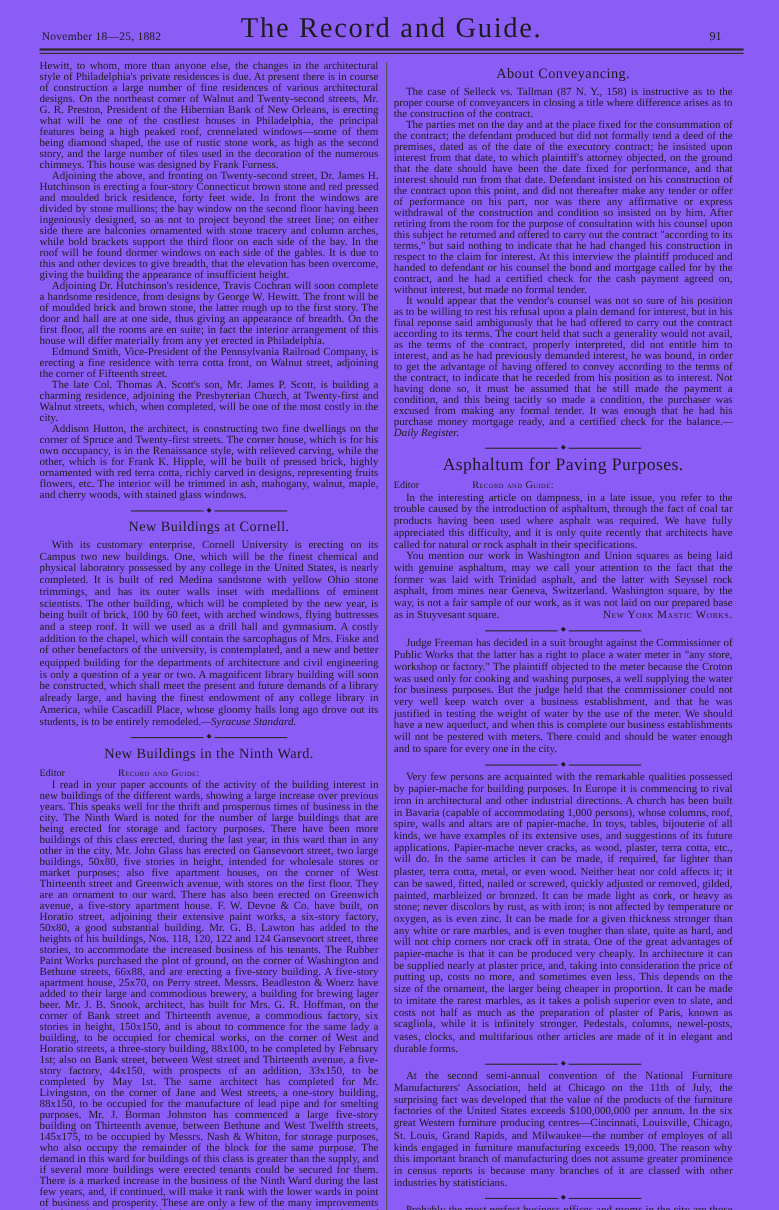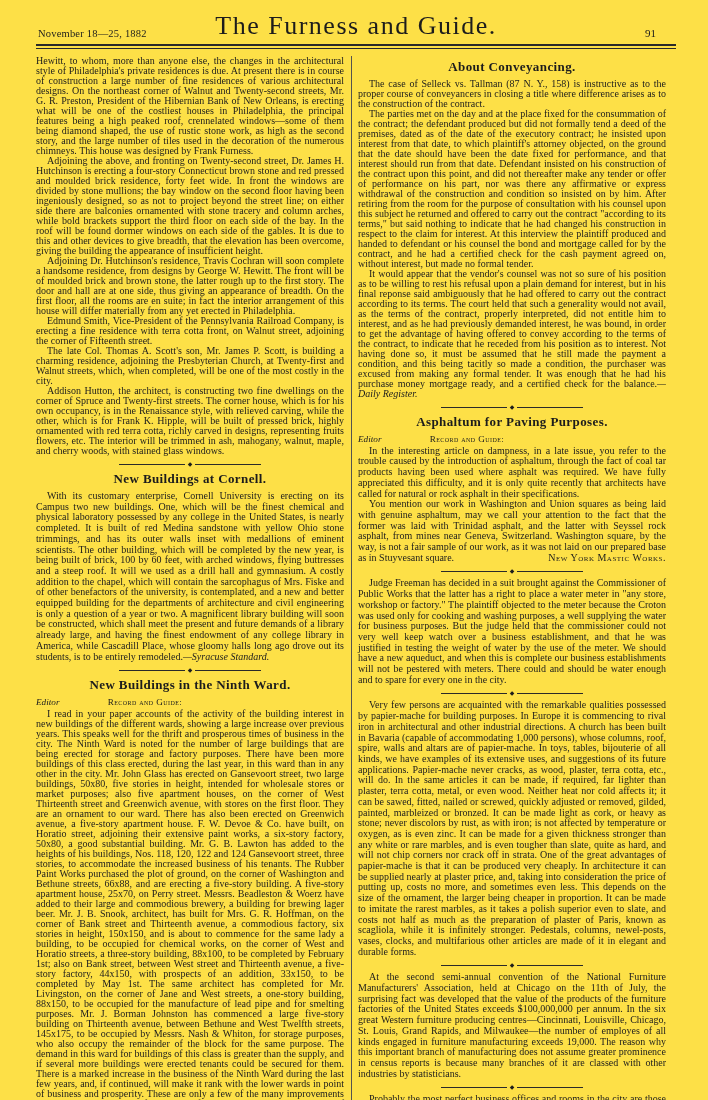--- a/index.html
+++ b/index.html
@@ -1,53 +1,53 @@
 <!DOCTYPE html>
 <html><head>
 <meta charset="utf-8">
 <style>
   html,body{margin:0;padding:0;background:#e9e8e4;}
   .page{
     width:708px;height:1100px;margin:0 auto;box-sizing:border-box;
-    background:#fde047;color:#1c1c1c;
+    background:#8b5cf6;color:#1c1c1c;
     padding:10px 32px 0 36px;overflow:hidden;
     font-family:"Liberation Serif", serif;
   }
   .page-header{position:relative;height:32px;}
   .issue-date{position:absolute;left:2px;bottom:3px;font-size:10.5px;letter-spacing:.2px;}
   .masthead{text-align:center;font-size:26px;letter-spacing:1.5px;line-height:32px;}
   .page-number{position:absolute;right:20px;bottom:3px;font-size:11px;}
   .header-rule{border-top:2px solid #2a2a29;border-bottom:1px solid #2a2a29;height:2px;margin-top:2px;}
   .columns{display:flex;margin-top:7px;height:1044px;overflow:hidden;}
   .col{width:308px;}
   .vrule{width:1px;background:#55534f;margin:0 6px 0 7px;flex:0 0 1px;}
   p.body{margin:0;text-align:justify;text-indent:11px;}
   p.noindent{text-indent:0;}
   .dense{font-size:10px;line-height:10px;}
   .normal{font-size:10px;line-height:10.7px;}
-  .article-heading{text-align:center;font-weight:bold;font-size:13px;margin:3px 0 4px;letter-spacing:.4px;}
-  .heading-sm{font-size:13px;}
+  .article-heading{text-align:center;font-weight:normal;font-size:13px;margin:3px 0 4px;letter-spacing:.4px;}
+  .heading-sm{font-size:16px;}
   .salutation{margin:0 0 1px 0;font-size:9.2px;line-height:10.7px;}
-  .salutation .ed{font-style:italic;}
+  .salutation .ed{}
   .salutation .addr{font-variant:small-caps;letter-spacing:.4px;padding-left:46px;}
   .attribution{font-style:italic;margin-top:28px;}
   .sig{float:right;}
   .sig.caps{font-variant:small-caps;letter-spacing:.5px;}
   .divider{display:flex;align-items:center;justify-content:center;margin:5px 0 4px;}
   .divider .line{width:66px;height:1px;background:#2a2a29;}
   .divider .gem{font-size:6px;margin:0 3px;line-height:1;}
 </style>
 </head>
 <body>
 
 <div class="page">
 
   <div class="page-header">
     <span class="issue-date">November 18—25, 1882</span>
-    <div class="masthead">The Furness and Guide.</div>
+    <div class="masthead">The Record and Guide.</div>
     <span class="page-number">91</span>
   </div>
   <div class="header-rule"></div>
 
   <div class="columns">
 
     <div class="col">
 
       <div>
         <p class="body dense noindent">Hewitt, to whom, more than anyone else, the changes in the architectural style of Philadelphia's private residences is due. At present there is in course of construction a large number of fine residences of various architectural designs. On the northeast corner of Walnut and Twenty-second streets, Mr. G. R. Preston, President of the Hibernian Bank of New Orleans, is erecting what will be one of the costliest houses in Philadelphia, the principal features being a high peaked roof, crennelated windows—some of them being diamond shaped, the use of rustic stone work, as high as the second story, and the large number of tiles used in the decoration of the numerous chimneys. This house was designed by Frank Furness.</p>

